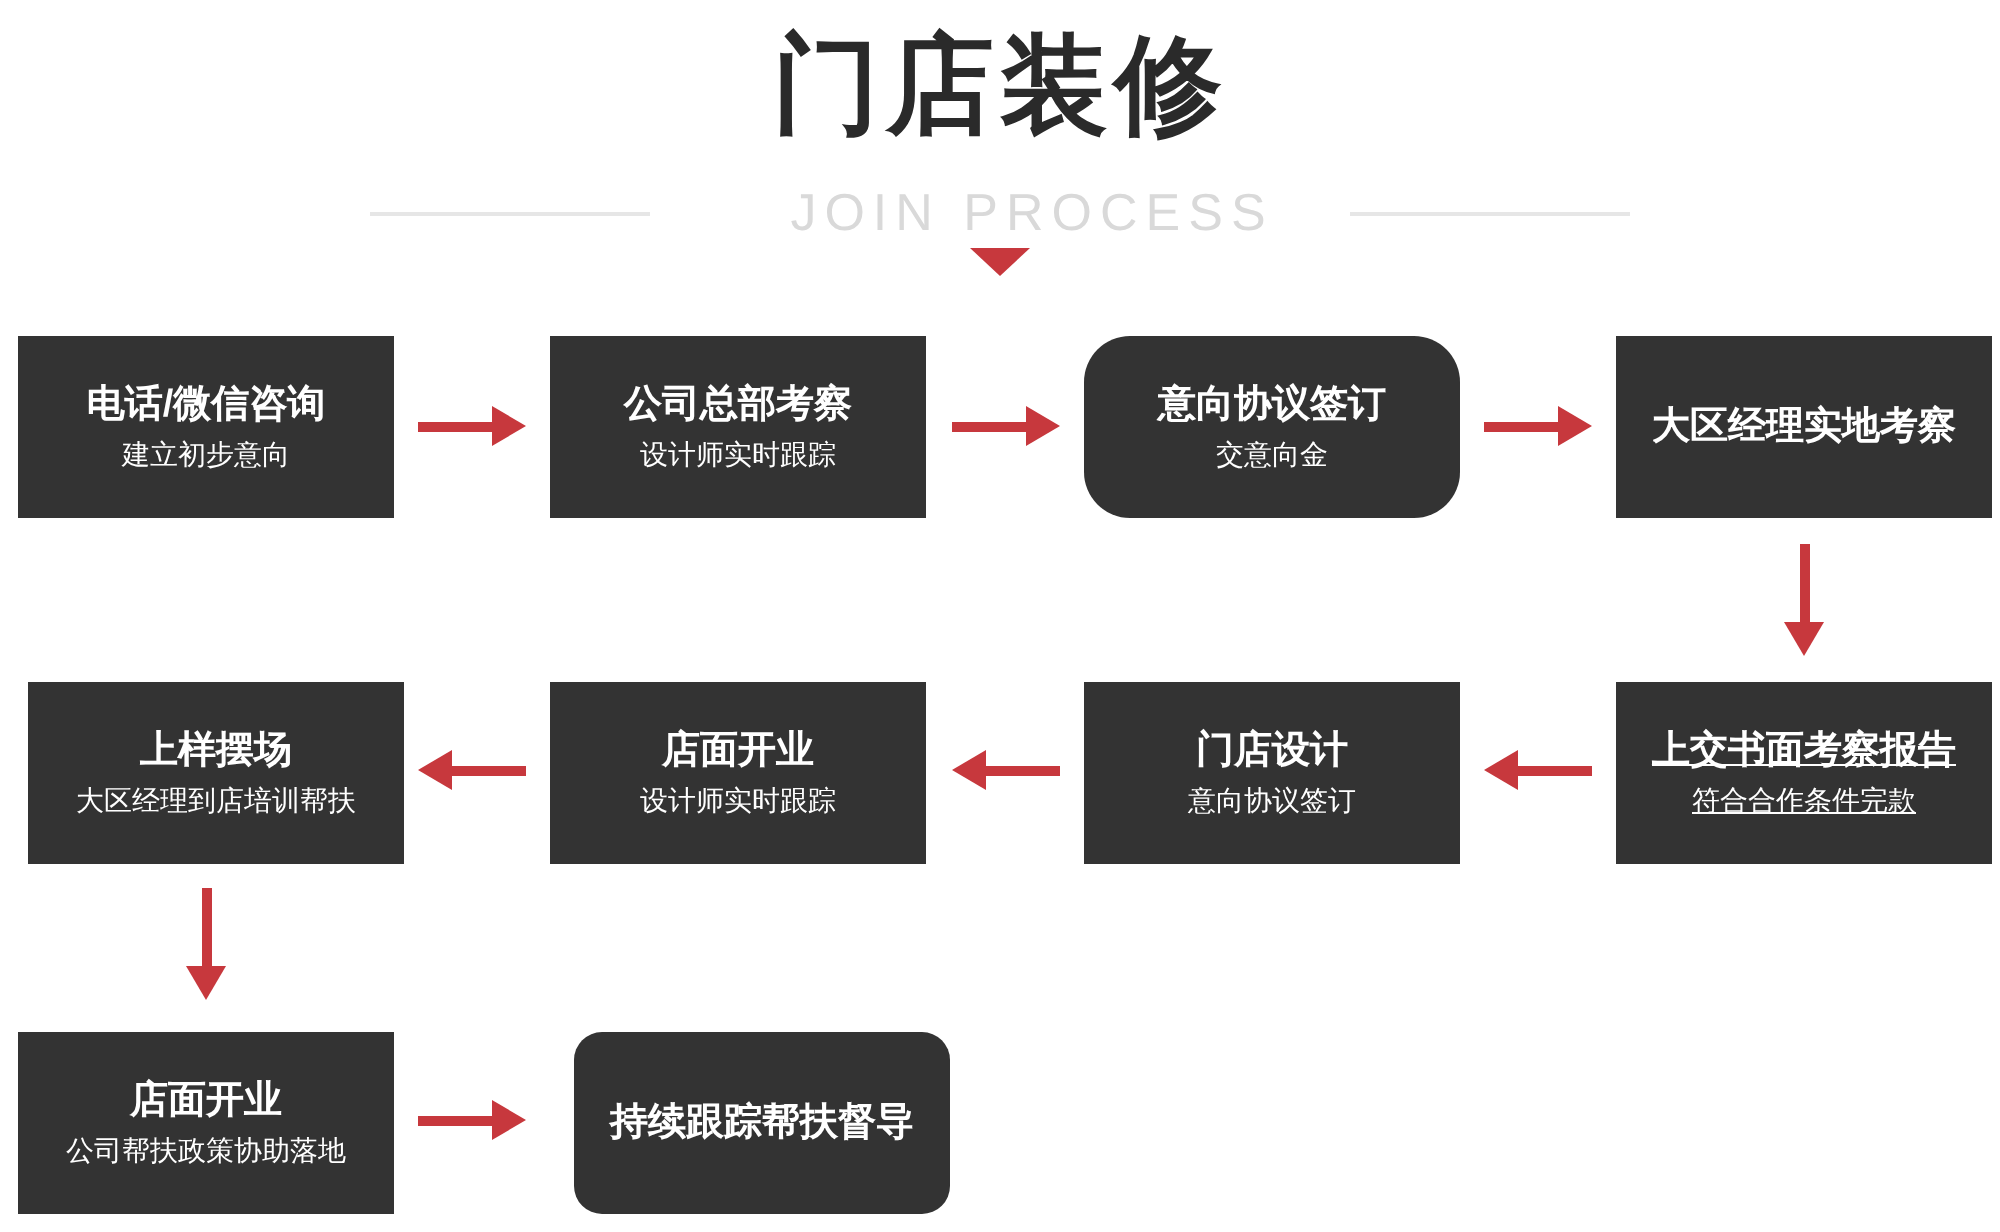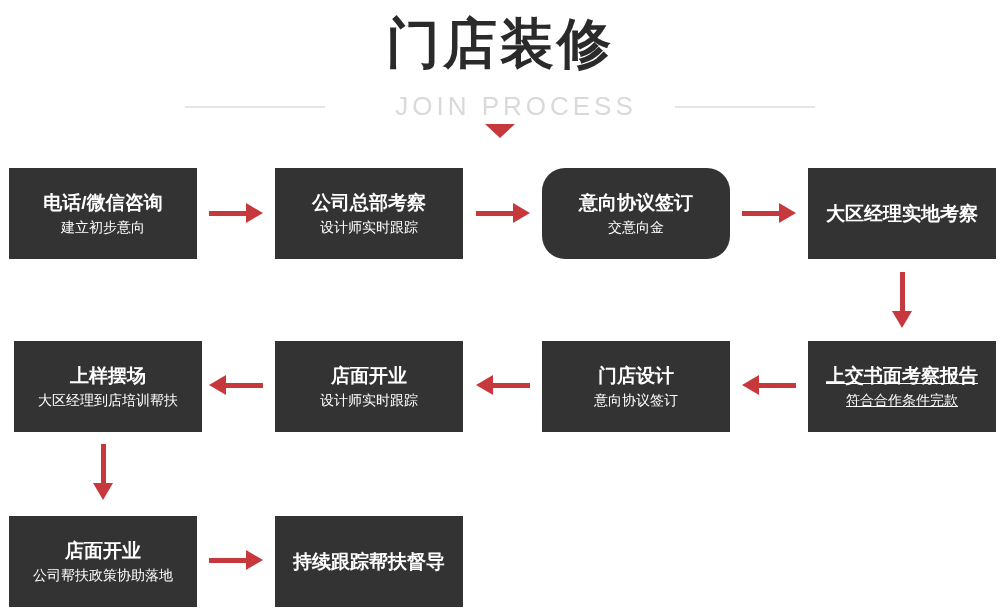--- a/index.html
+++ b/index.html
@@ -177,17 +177,17 @@
   </div>
 
   <div class="box" style="left:9px;top:516px;">
     <div class="box-title">店面开业</div>
     <div class="box-sub">公司帮扶政策协助落地</div>
   </div>
   <div class="arrow-h" style="left:209px;top:550px;">
     <span class="stem"></span>
       <span class="head-r"></span>
   </div>
-  <div class="box" style="left:275px;top:516px;">
+  <div class="box" style="left:287px;top:516px;border-radius:14px;">
     <div class="box-title">持续跟踪帮扶督导</div>
   </div>
 
 </div>
 
 </body></html>

